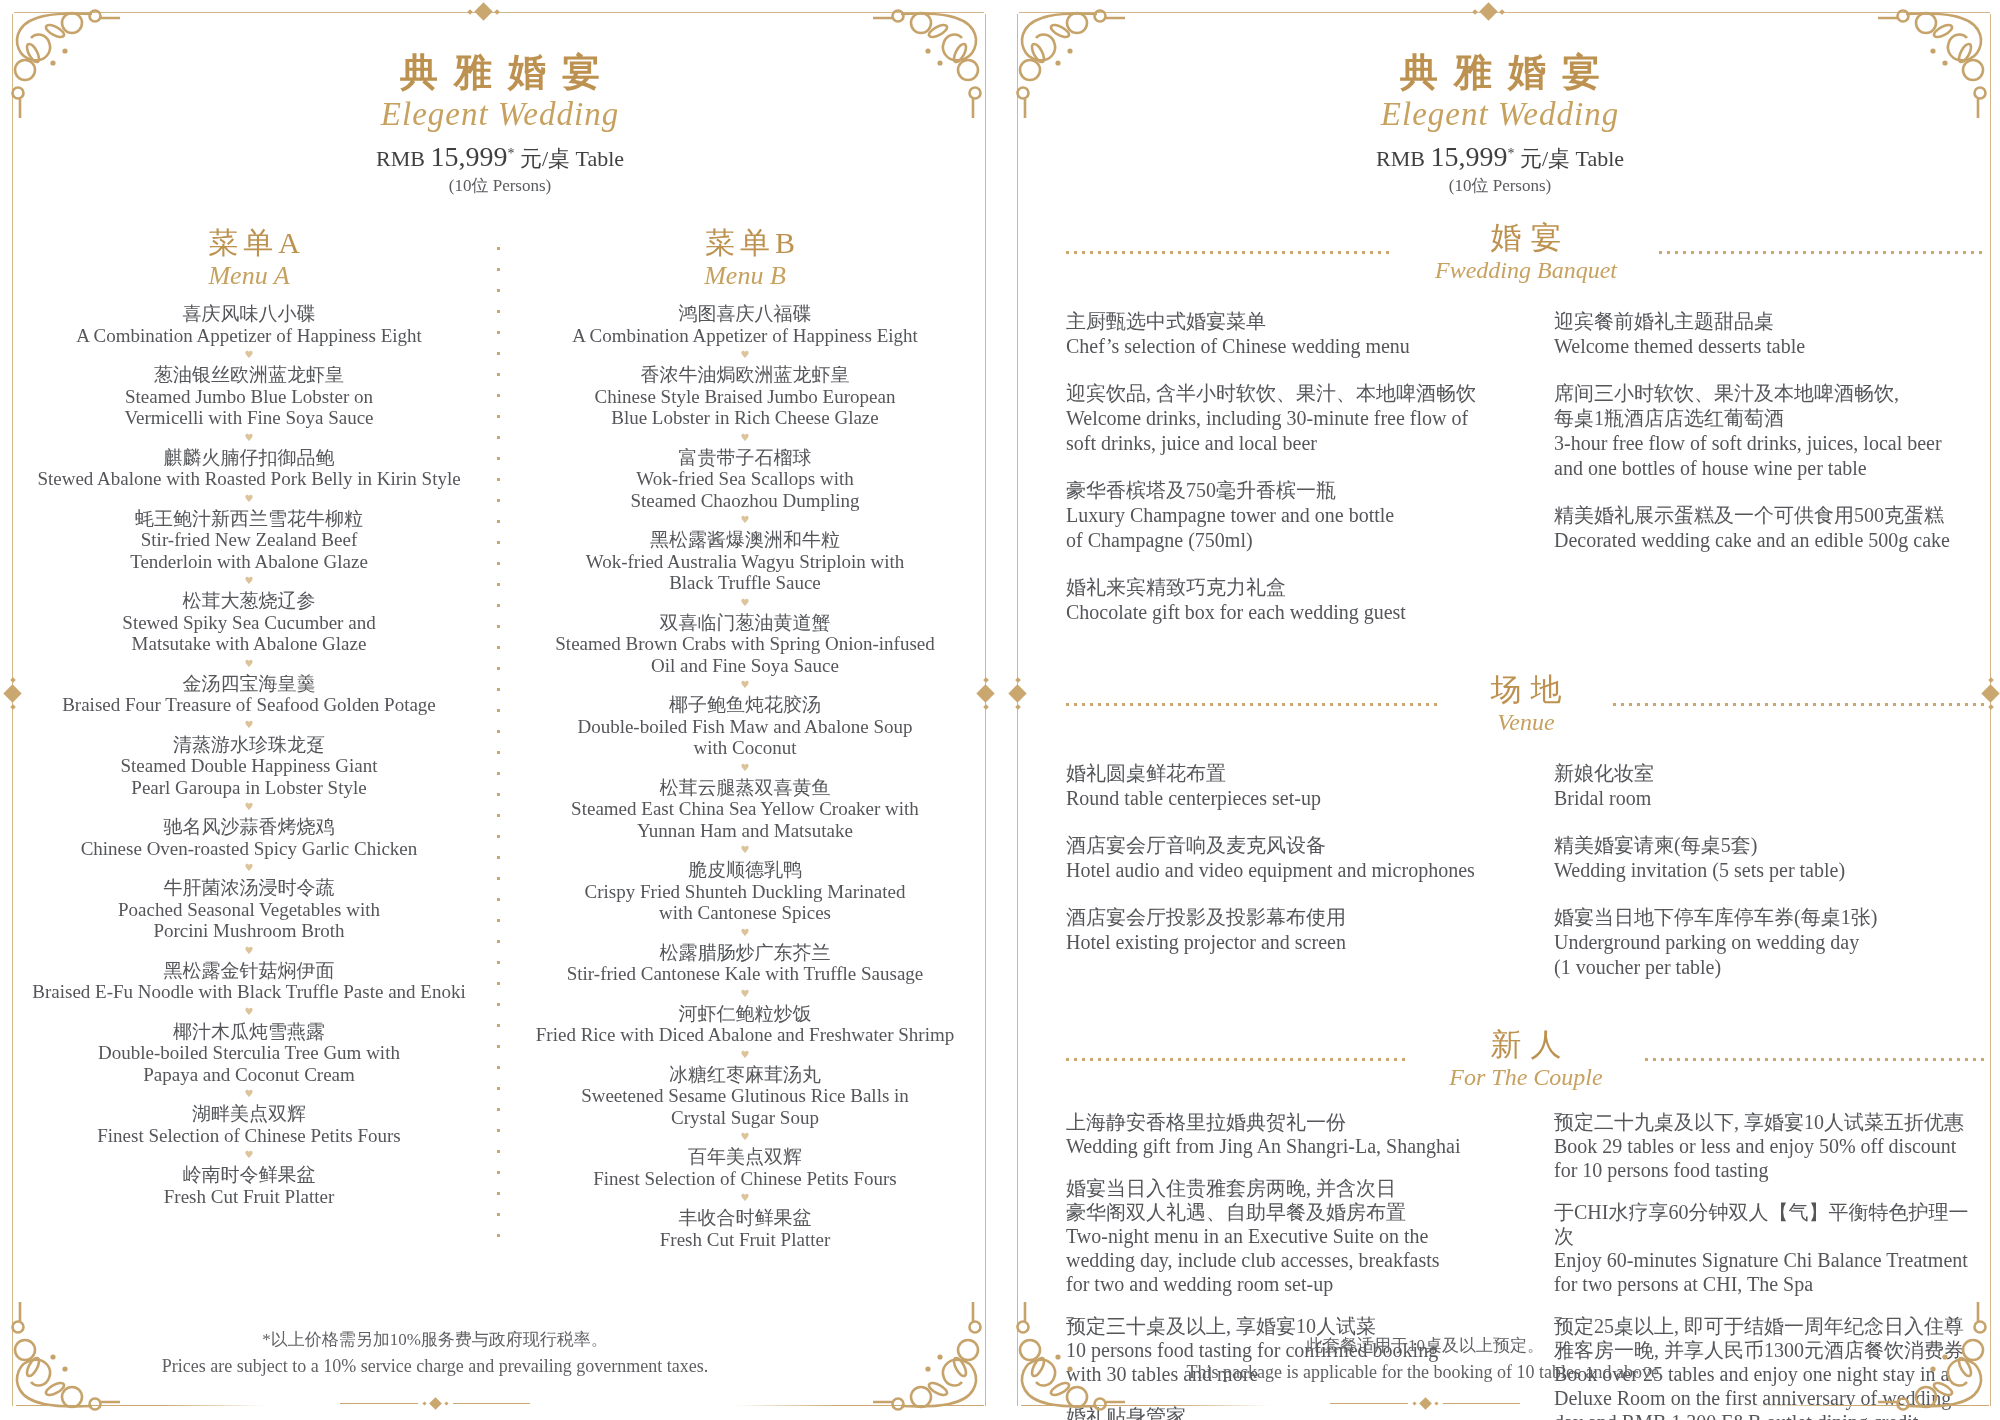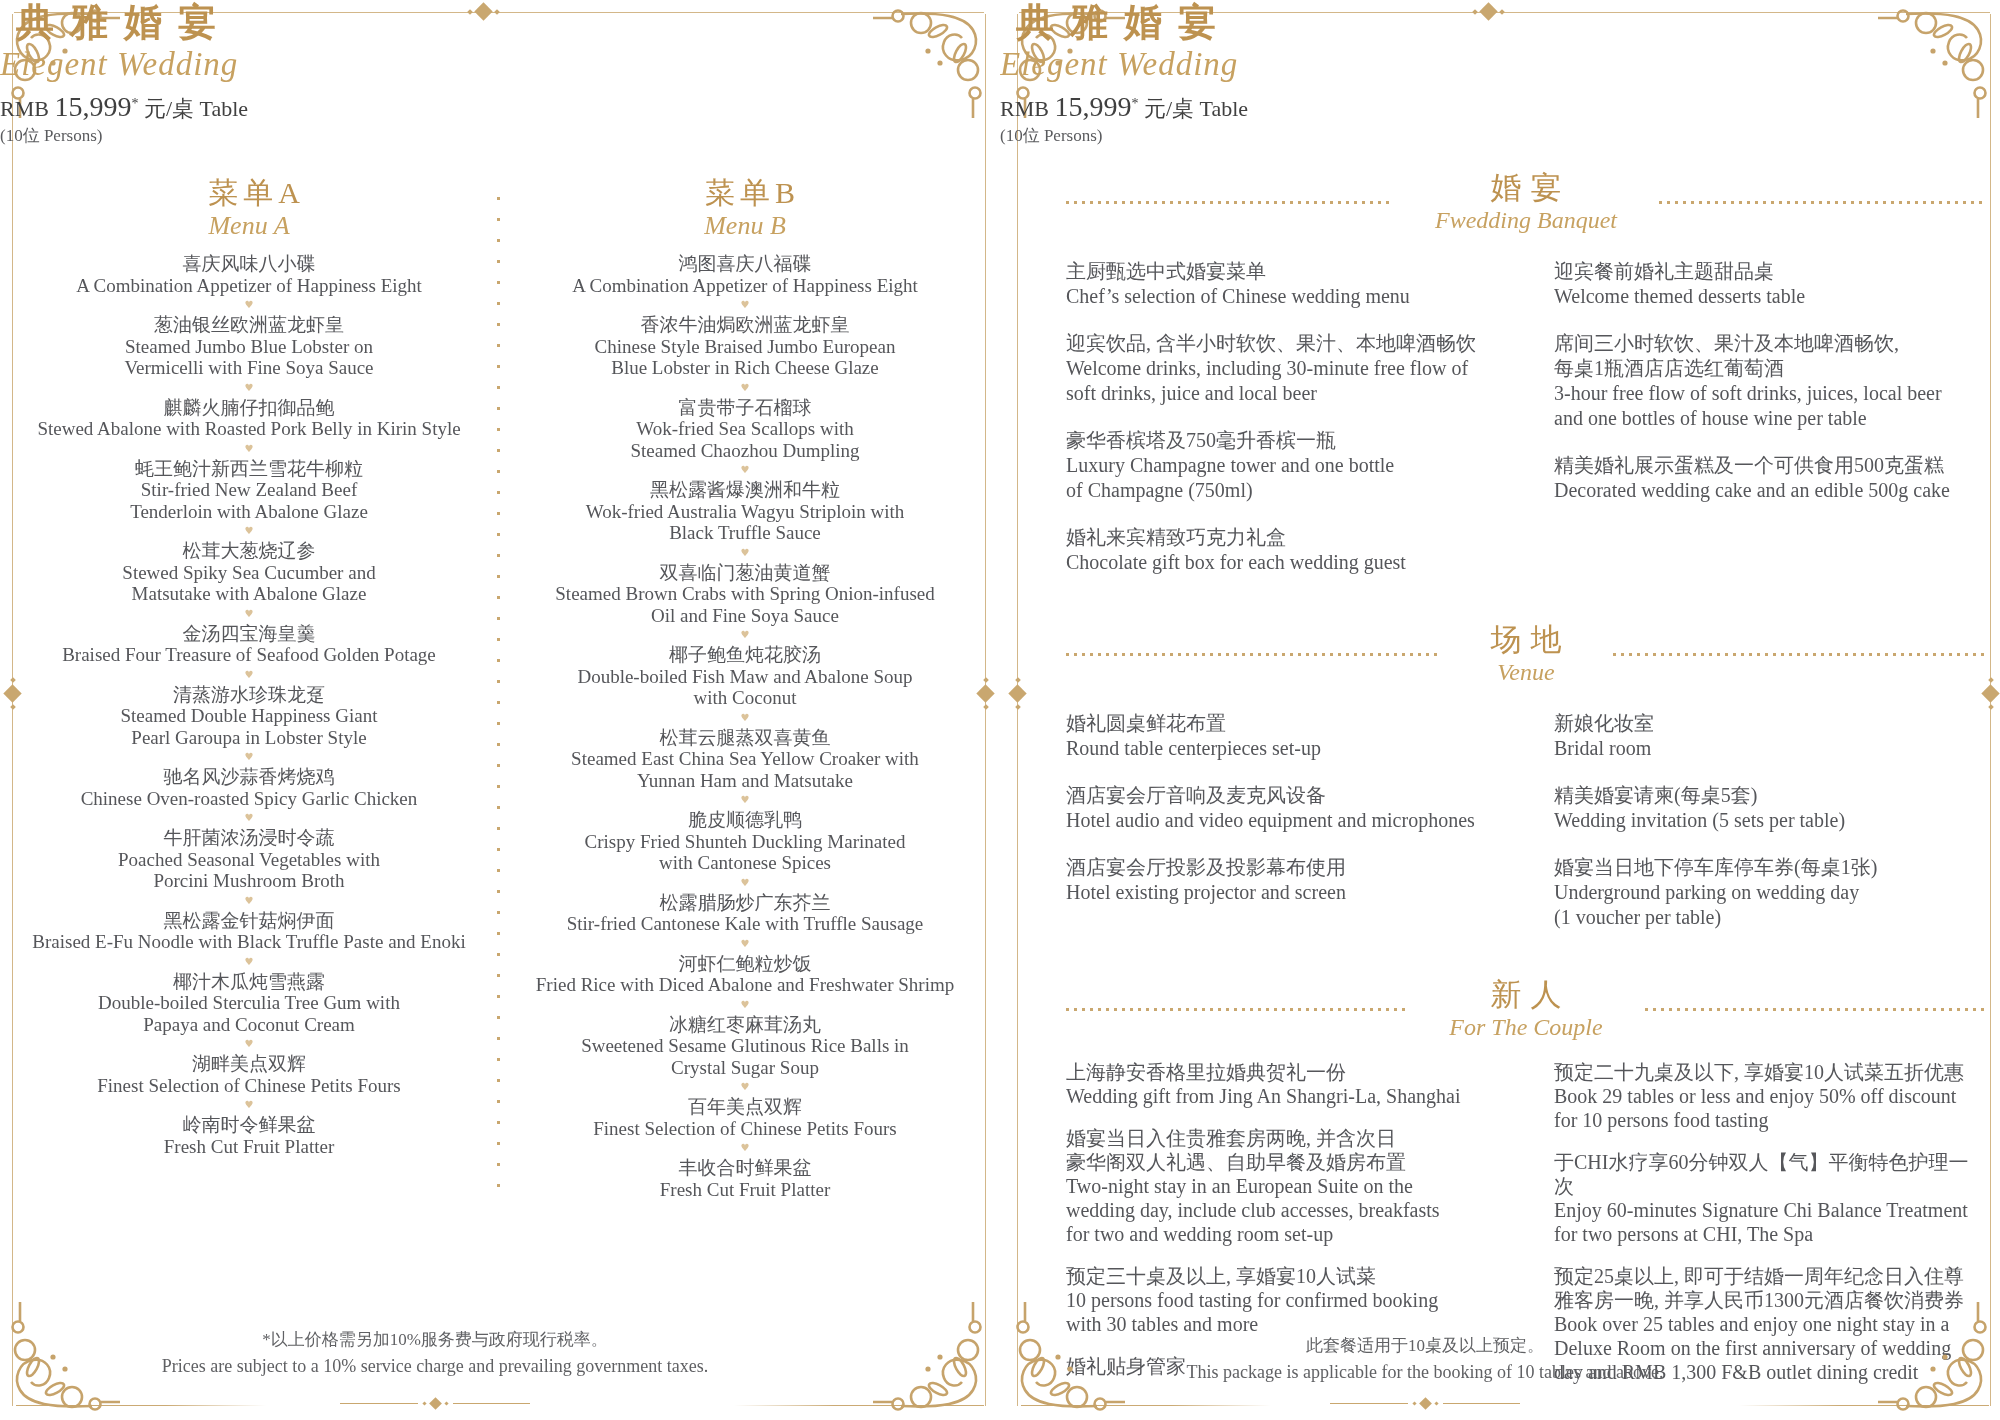--- a/index.html
+++ b/index.html
@@ -24,21 +24,21 @@
   .orn-v{position:absolute;display:flex;flex-direction:column;align-items:center;gap:5px;}
   .orn-h{position:absolute;display:flex;flex-direction:row;align-items:center;gap:5px;}
   .dm{width:13px;height:13px;background:#c9a76f;transform:rotate(45deg);}
   .dt{width:4px;height:4px;background:#c9a76f;transform:rotate(45deg);}
   .bottom-orn{position:absolute;bottom:12px;display:flex;align-items:center;gap:5px;}
   .bottom-orn .seg{flex:1;height:1.4px;background:#c9a76f;}
   .bottom-orn .dm{width:9px;height:9px;}
   .bottom-orn .dt{width:3px;height:3px;}
 
   
-  .title-block{position:relative;}
+  .title-block{text-align:center;padding-top:50px;position:relative;}
   .title-cn{font-size:38px;font-weight:bold;color:#bd9250;letter-spacing:16px;padding-left:16px;line-height:44px;}
   .title-script{font-size:33px;font-style:italic;color:#c7a160;line-height:40px;letter-spacing:1px;}
   .price-line{font-size:22px;color:#404040;line-height:32px;margin-top:4px;}
   .price-amount{font-size:28px;}
   .price-line sup{font-size:14px;}
   .persons{font-size:17px;color:#5a5b5e;line-height:22px;}
 
   
   .menus{position:relative;margin-top:28px;height:1030px;}
   .menu-col{position:absolute;top:0;text-align:center;}
@@ -458,21 +458,21 @@
       </div>
       <div class="cols cols-3">
         <div class="col-l">
             <div class="item">
               <div class="item-cn">上海静安香格里拉婚典贺礼一份</div>
               <div class="item-en">Wedding gift from Jing An Shangri-La, Shanghai</div>
             </div>
             <div class="item">
               <div class="item-cn">婚宴当日入住贵雅套房两晚, 并含次日</div>
               <div class="item-cn">豪华阁双人礼遇、自助早餐及婚房布置</div>
-              <div class="item-en">Two-night stay in an European Suite on the</div>
+              <div class="item-en">Two-night menu in an Executive Suite on the</div>
               <div class="item-en">wedding day, include club accesses, breakfasts</div>
               <div class="item-en">for two and wedding room set-up</div>
             </div>
             <div class="item">
               <div class="item-cn">预定三十桌及以上, 享婚宴10人试菜</div>
               <div class="item-en">10 persons food tasting for confirmed booking</div>
               <div class="item-en">with 30 tables and more</div>
             </div>
             <div class="item">
               <div class="item-cn">婚礼贴身管家</div>

